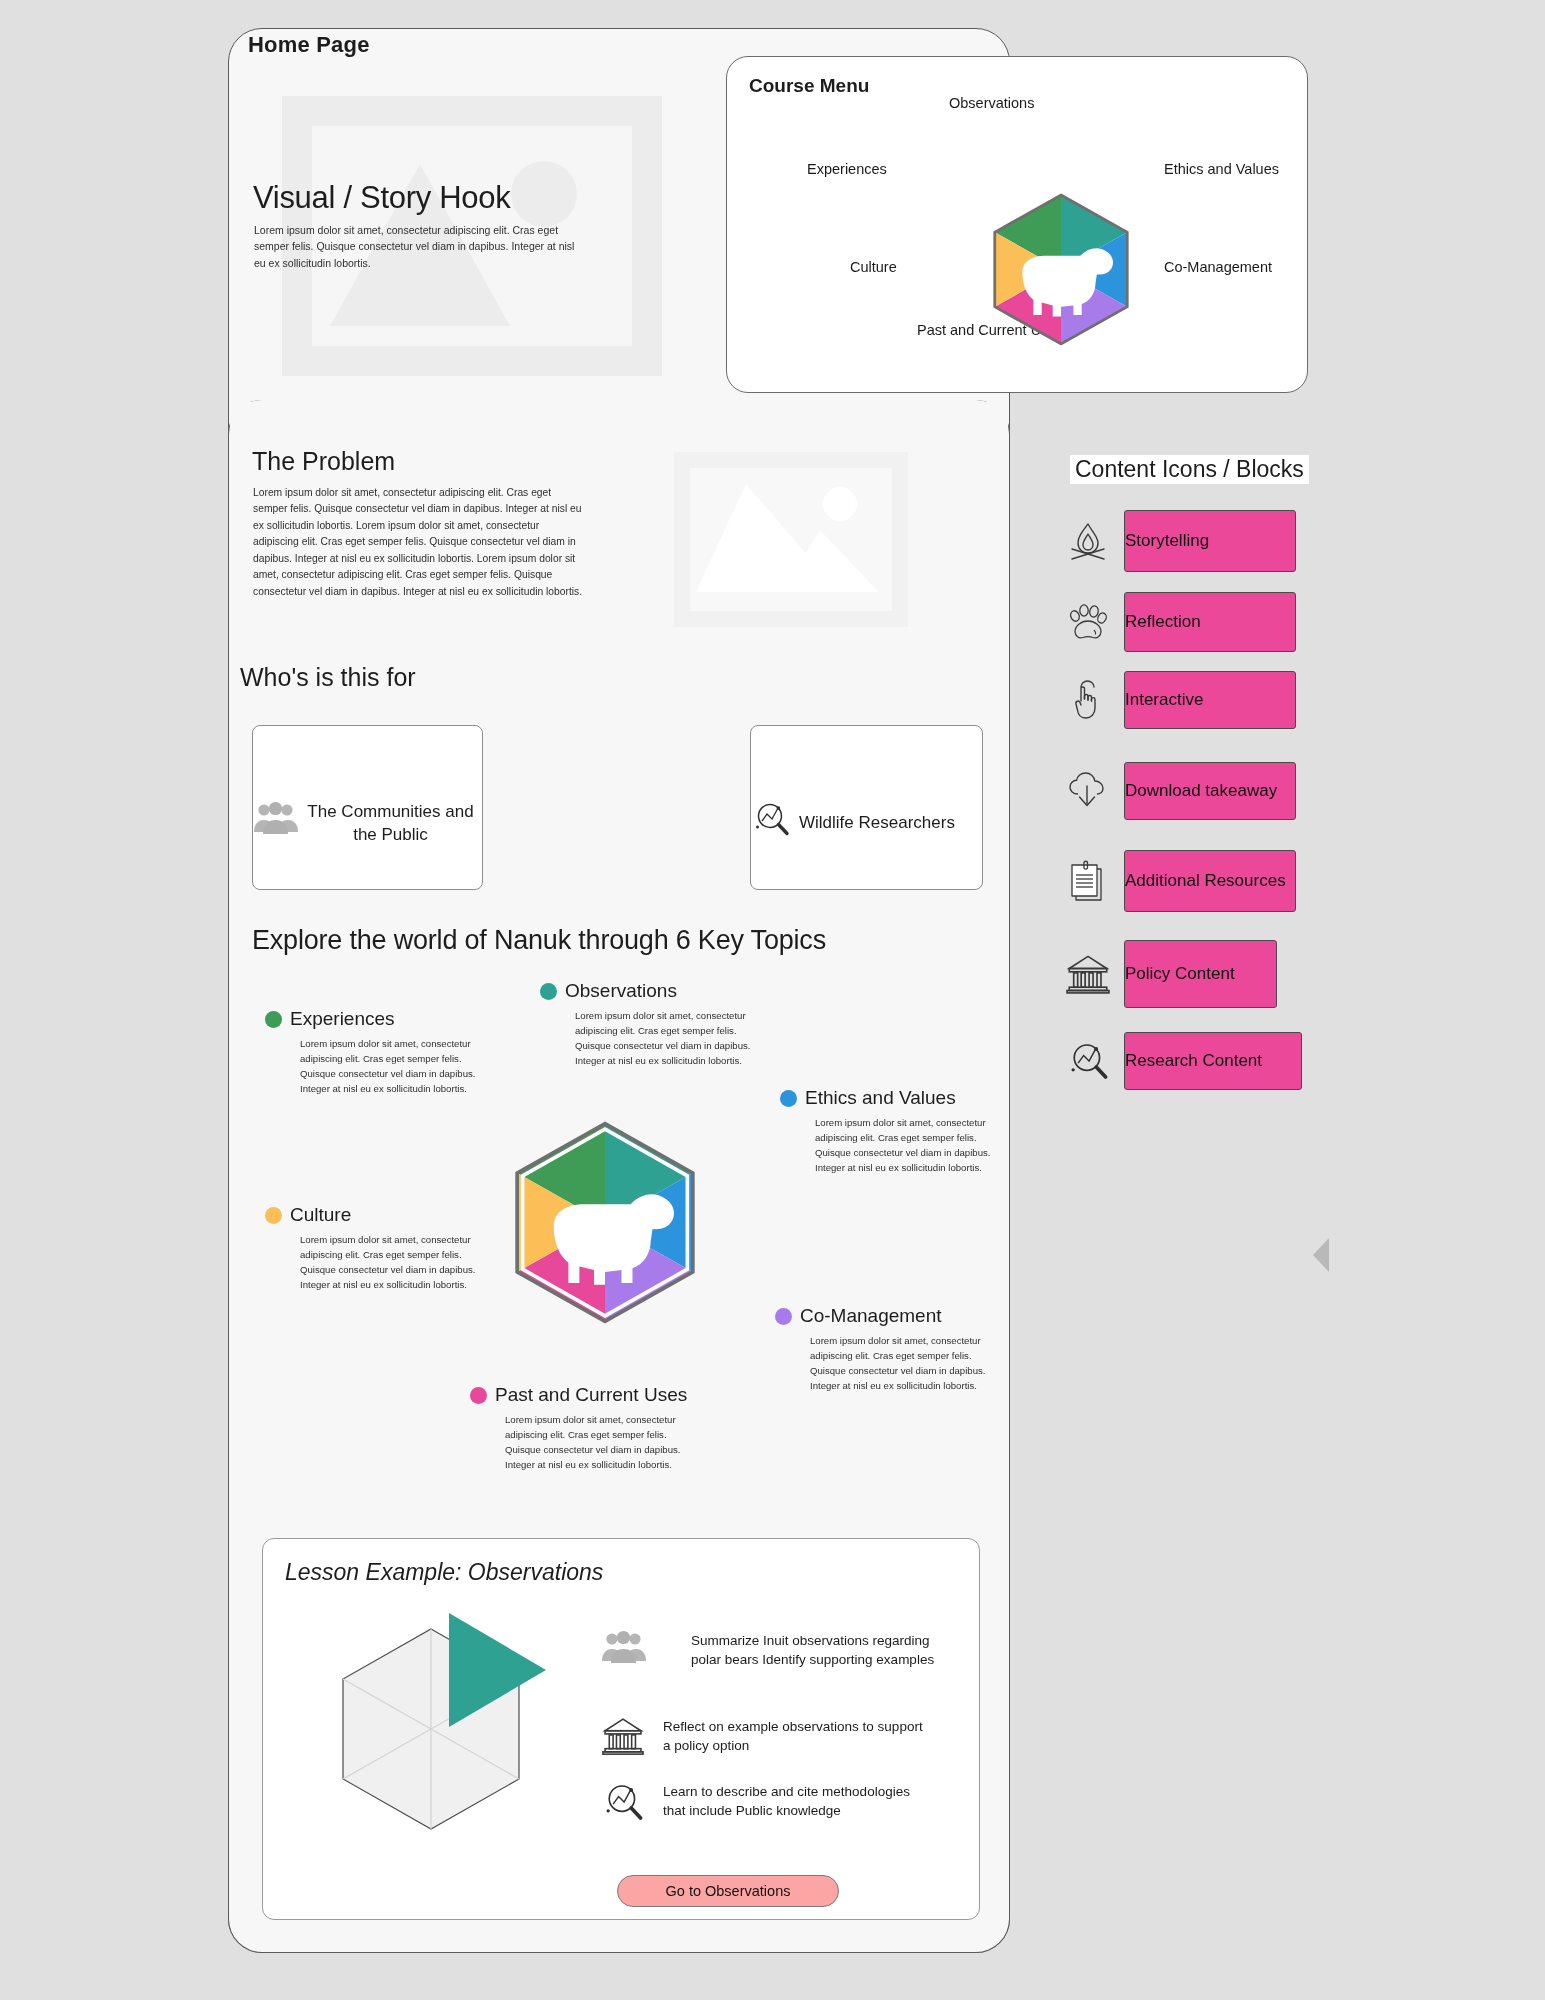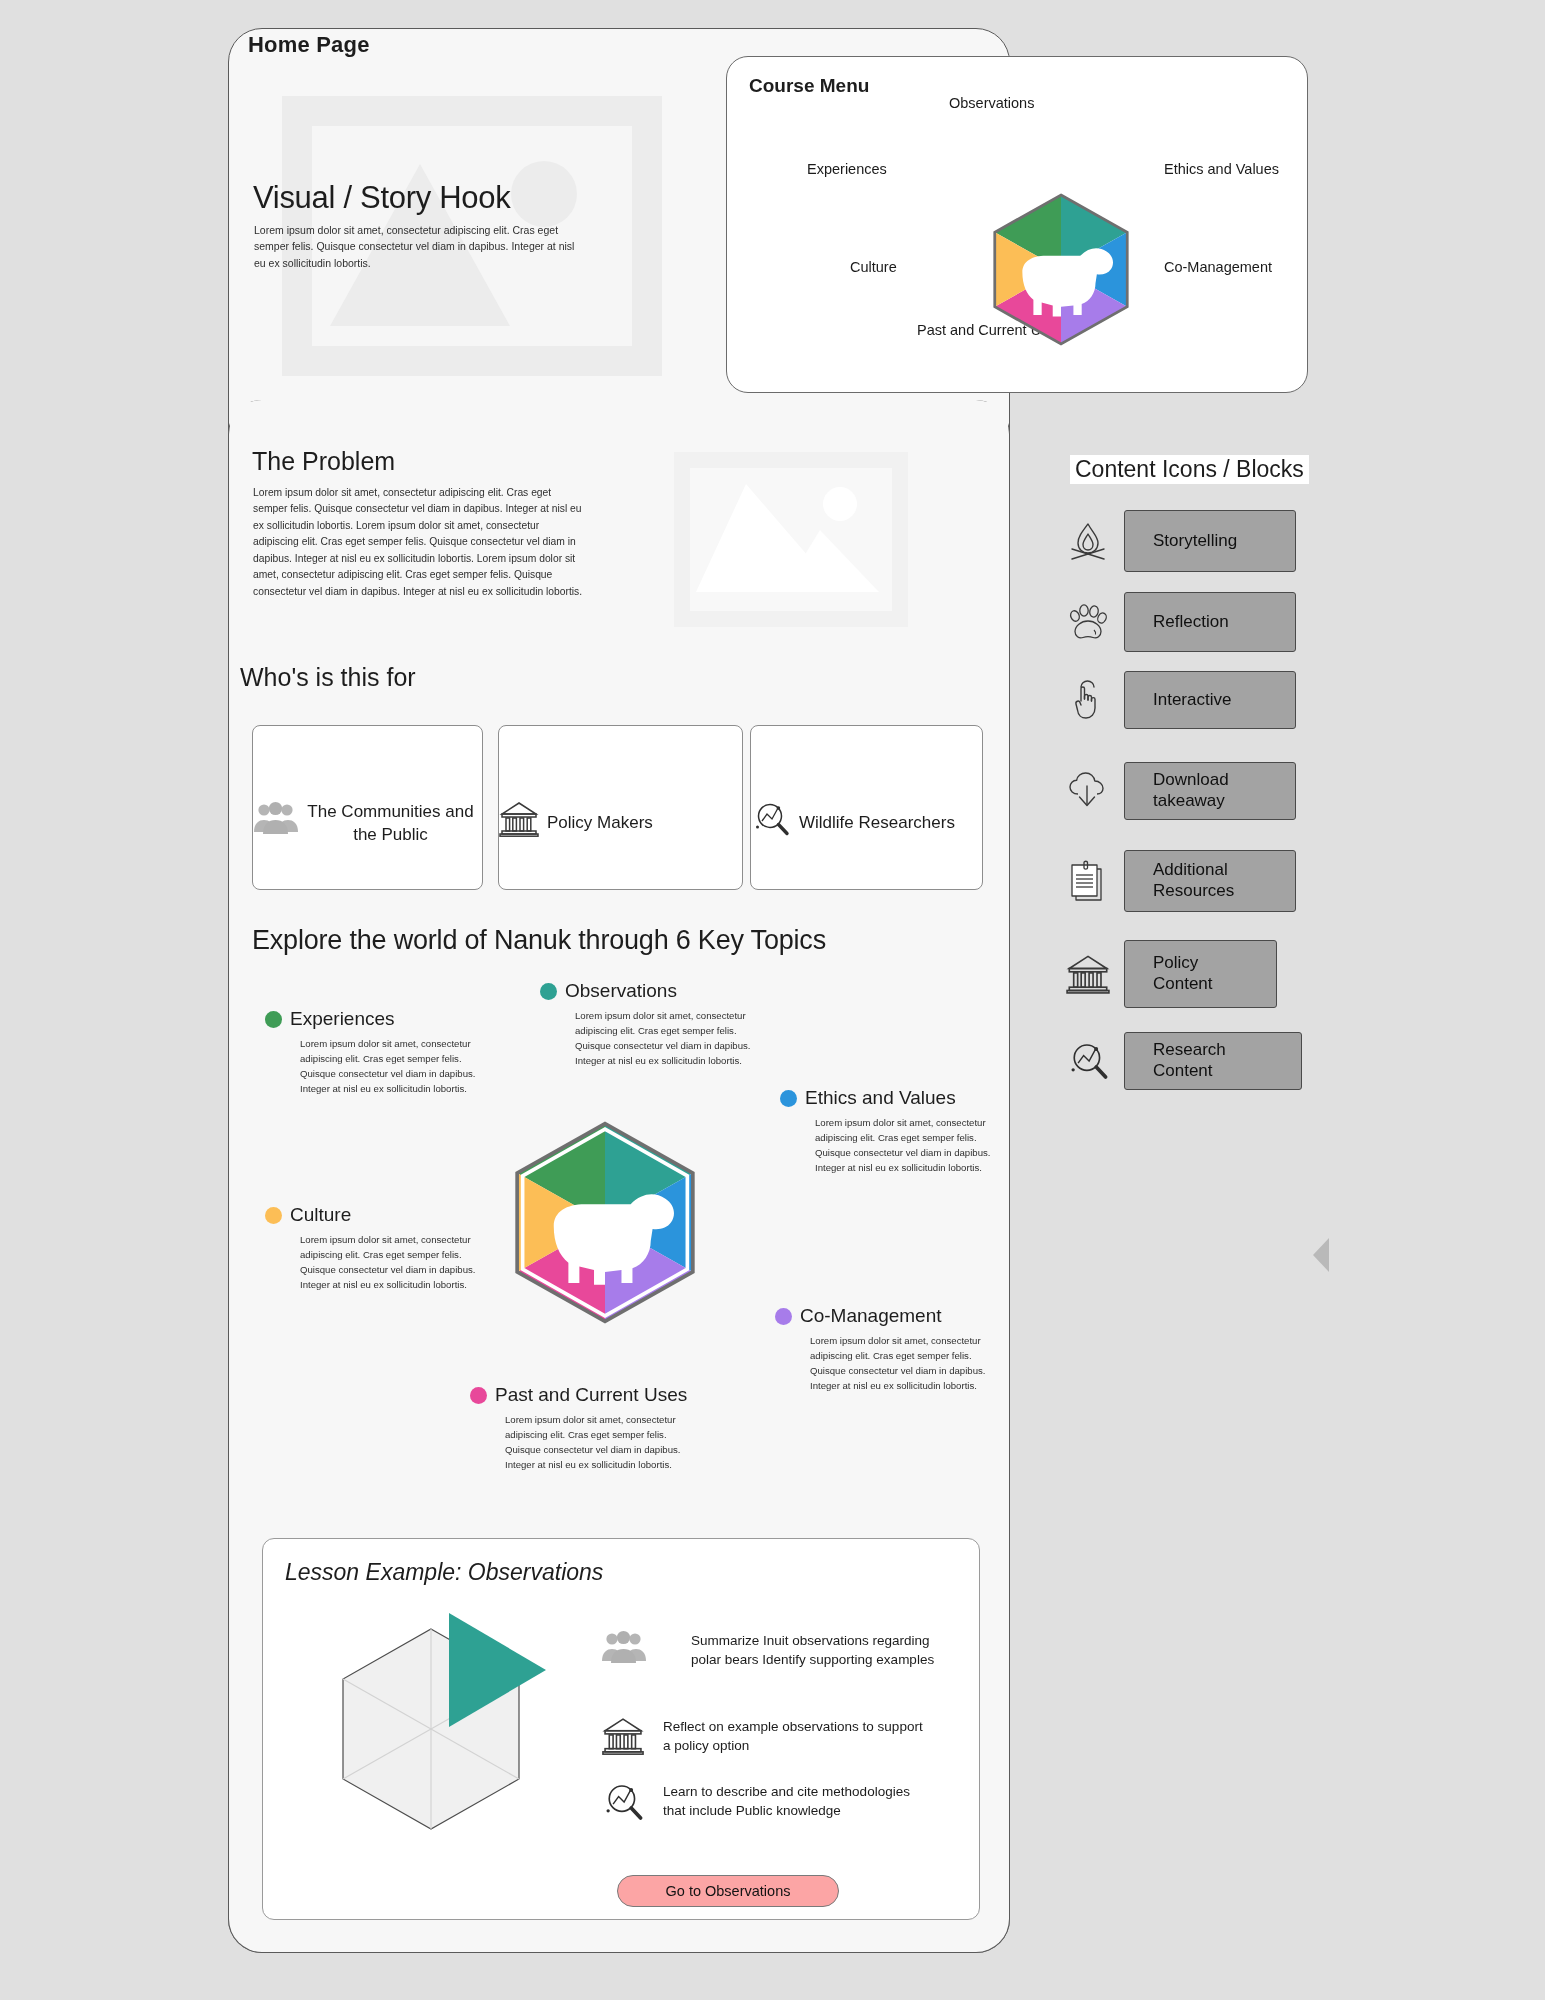--- a/index.html
+++ b/index.html
@@ -140,23 +140,23 @@
   }
 
   
   #rail-title{
     position:absolute; left:1070px; top:455px;
     font-size:23px; background:#fff; padding:1px 5px;
   }
   .rail-row{ position:absolute; left:1062px; display:flex; align-items:center; }
   .rail-icon{ width:52px; height:52px; display:flex; align-items:center; justify-content:center; }
   .rail-box{
-    margin-left:10px; background:#a3a3a3; border:1px solid #4a4a4a;
+    margin-left:10px; background:#ec4899; border:1px solid #4a4a4a;
     border-radius:3px; display:flex; align-items:center;
-    padding:0 28px; font-size:17px; line-height:1.22; color:#101010;
+    padding:0 0; font-size:17px; line-height:1.22; color:#101010;
   }
   #rail-0{ top:510px; }
   #rail-1{ top:592px; }
   #rail-2{ top:671px; }
   #rail-3{ top:762px; }
   #rail-4{ top:850px; }
   #rail-5{ top:940px; }
   #rail-6{ top:1032px; }
 
   #rail-arrow{
@@ -242,35 +242,20 @@
       <circle cx="11" cy="8" r="5.6" fill="#b5b5b5"></circle>
         <circle cx="34" cy="8" r="5.6" fill="#b5b5b5"></circle>
       <circle cx="22.5" cy="6.5" r="6.6" fill="#b0b0b0"></circle>
       <path d="M1 30 C1 21 6 18 11 18 C16 18 21 21 21 30 Z" fill="#b5b5b5"></path>
       <path d="M25 30 C25 21 30 18 35 18 C40 18 45 21 45 30 Z" fill="#b5b5b5"></path>
       <path d="M10 32 C10 22 15.5 18 22.5 18 C29.5 18 35 22 35 32 Z" fill="#b0b0b0"></path>
     </svg>
     <div class="aud-label">The Communities and the Public</div>
   </div>
 
-  <div class="aud-card" id="aud-1">
-    <svg width="40" height="36" viewBox="0 0 40 36">
-      <g fill="none" stroke="#3a3a3a" stroke-width="1.5">
-        <polygon points="20,2 37,13 3,13"></polygon>
-        <rect x="3" y="13" width="34" height="3"></rect>
-        <rect x="7" y="17" width="3.6" height="13"></rect>
-          <rect x="13.8" y="17" width="3.6" height="13"></rect>
-        <rect x="21" y="17" width="3.6" height="13"></rect>
-          <rect x="28.2" y="17" width="3.6" height="13"></rect>
-        <rect x="3" y="30" width="34" height="3"></rect>
-        <rect x="1" y="33" width="38" height="2.2"></rect>
-      </g>
-    </svg>
-    <div class="aud-label">Policy Makers</div>
-  </div>
 
   <div class="aud-card" id="aud-2">
     <svg width="40" height="36" viewBox="0 0 40 36">
       <g fill="none" stroke="#2f2f2f" stroke-width="1.5">
         <circle cx="19" cy="15" r="11.5"></circle>
         <path d="M27.5 23.5 L36 32.5" stroke-width="3.4" stroke-linecap="round"></path>
         <polyline points="11,20 16,13 21,18 27,7" stroke-width="1.3"></polyline>
       </g>
       <circle cx="27.4" cy="7" r="1.8" fill="#2f2f2f"></circle>
       <circle cx="6.5" cy="26" r="1.5" fill="#2f2f2f"></circle>

